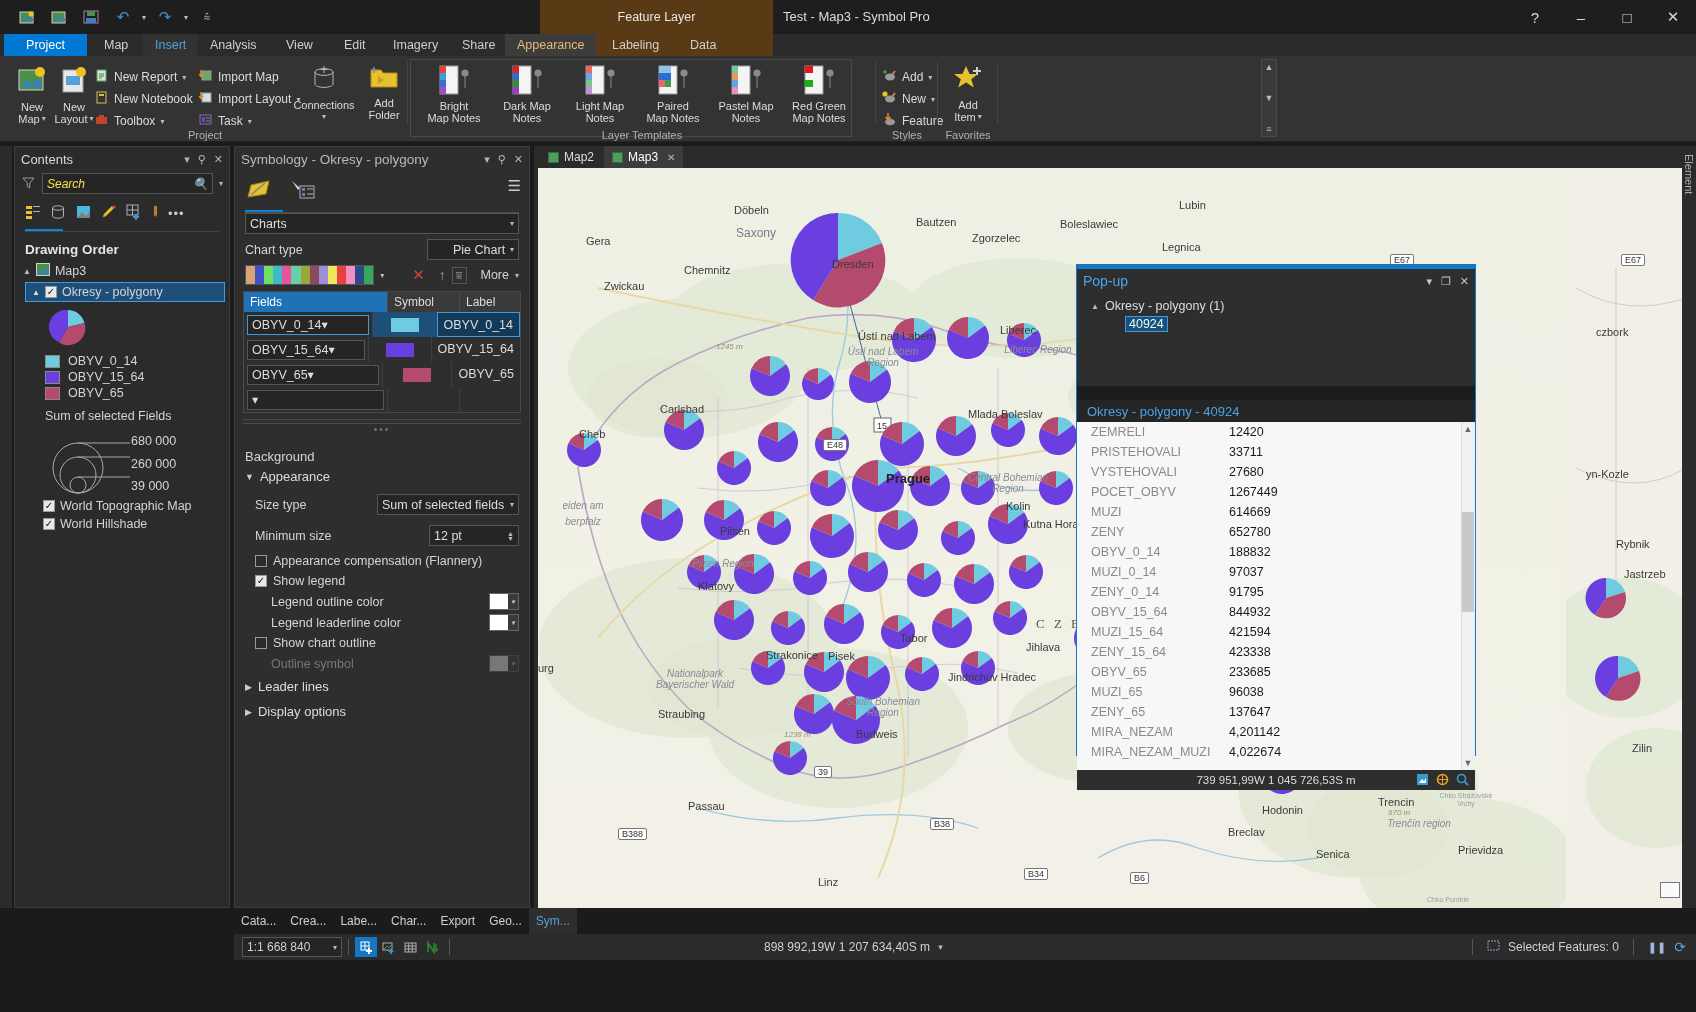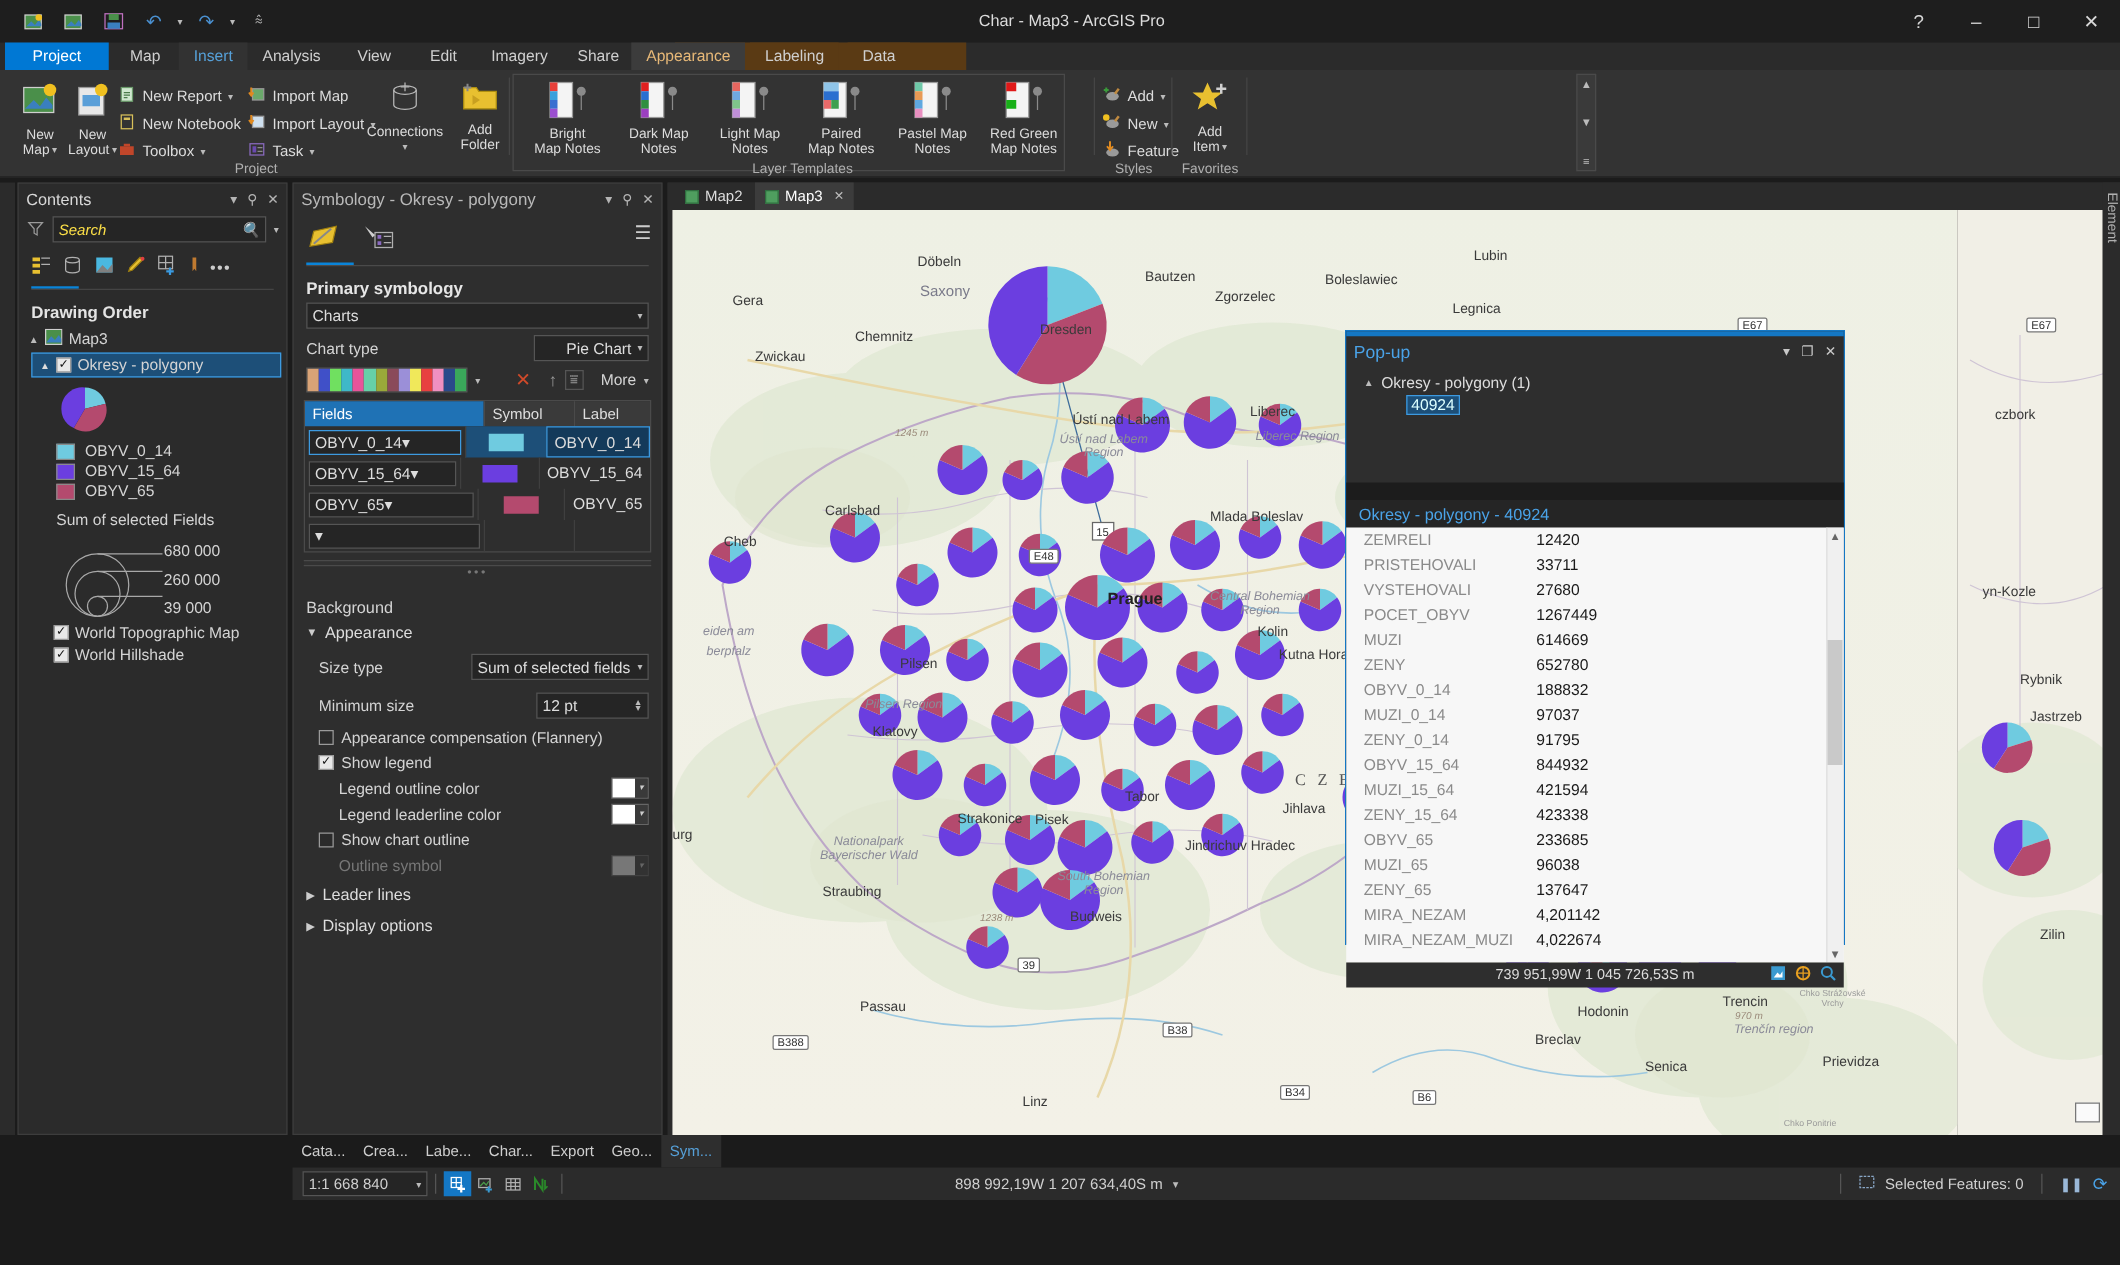--- a/index.html
+++ b/index.html
@@ -198,21 +198,22 @@
     <span class="caretdn">▾</span>
     <div class="qbtn">
         <span style="color:#4a90d0;font-size:15px;">↷</span>
       </div>
     <span class="caretdn">▾</span>
     <div class="qbtn">
         <span style="color:#b8b8b8;font-size:11px;">⩯</span>
       </div>
   </div>
 
-  <div class="win-title">Char - Map3 - ArcGIS Pro</div>
+  <div class="ft-tab">Feature Layer</div>
+  <div class="win-title">Test - Map3 - Symbol Pro</div>
 
   <div class="wctl" style="right:0;">
     <div>?</div>
     <div>–</div>
     <div>□</div>
     <div class="cls">✕</div>
   </div>
 </div>
 
 <div class="ribtabs">
@@ -649,21 +650,20 @@
             <path d="M18 12h6M18 17h6" stroke="#b0b0b0"></path>
             <path d="M3 4l8 7-2 2z" fill="#cfcfcf"></path>
           </svg>
       </span>
     </div>
     <span style="margin:6px 8px 0 0;color:#ccc;font-size:15px;">☰</span>
   </div>
   <div class="symtabunder"></div>
   <div class="symhr"></div>
 
-  <div class="sec-h">Primary symbology</div>
   <div style="padding:0 10px;">
     <div class="fld">
       <span>Charts</span>
       <span class="ca">▾</span>
     </div>
   </div>
 
   <div class="lblrow">
     <span>Chart type</span>
     <div class="fld" style="margin-left:auto;width:92px;padding-left:25px;">

